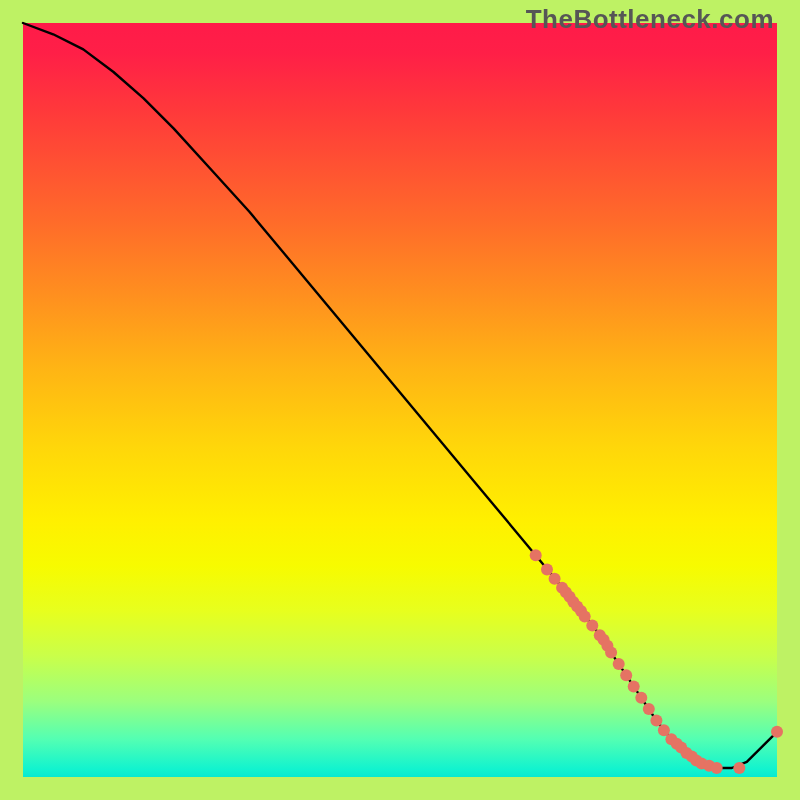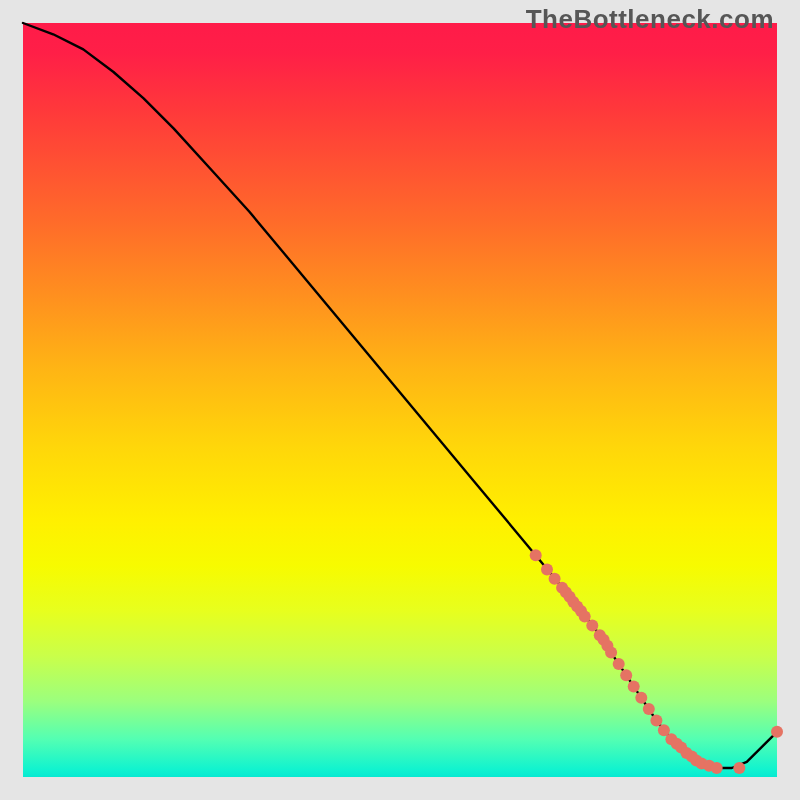--- a/index.html
+++ b/index.html
@@ -7,21 +7,21 @@
     padding: 0;
     width: 800px;
     height: 800px;
     background: #000;
     overflow: hidden;
   }
   .stage {
     position: relative;
     width: 800px;
     height: 800px;
-    background: #e5e5e5;
+    background: #bef264;
   }
   .plot {
     position: absolute;
     left: 23px;
     top: 23px;
     width: 754px;
     height: 754px;
     background: linear-gradient(
       to bottom,
       #ff1b49 0%,

